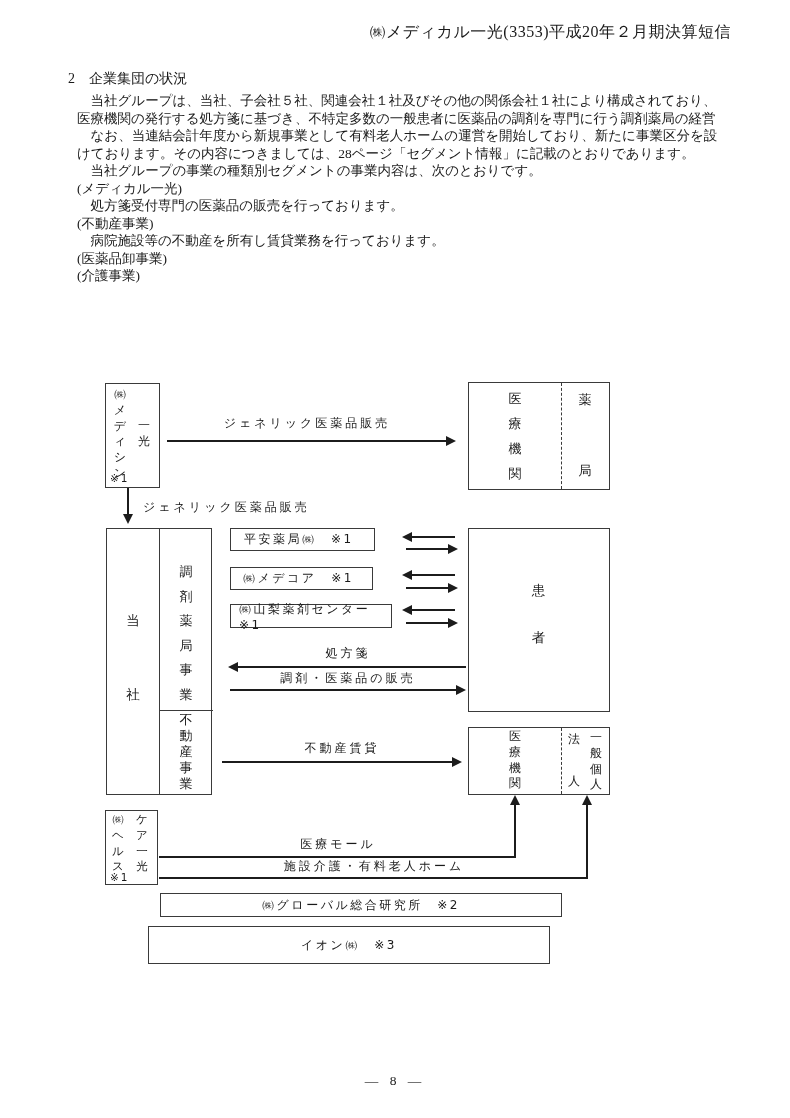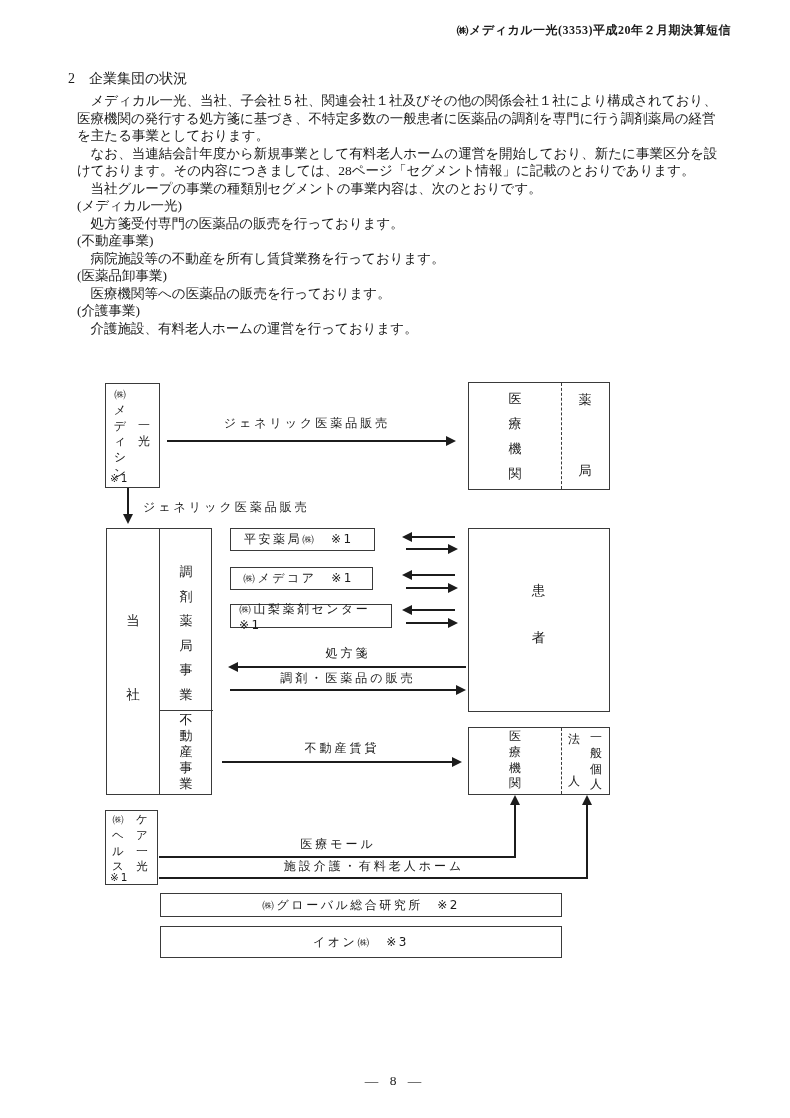--- a/index.html
+++ b/index.html
@@ -2,21 +2,21 @@
 <html><head>
 <meta charset="utf-8">
 <style>
   html,body{margin:0;padding:0;background:#e8e8e8;}
   .page{
     position:relative;width:790px;height:1118px;background:#ffffff;
     margin:0 auto;overflow:hidden;
     font-family:"Liberation Serif","DejaVu Serif",serif;color:#1a1a1a;
   }
   
-  .doc-header{position:absolute;top:22px;right:59px;font-size:12px;letter-spacing:.5px;font-weight:bold;}
+  .doc-header{position:absolute;top:22px;right:59px;font-size:16px;letter-spacing:.5px;}
   .sec-head{position:absolute;left:68px;top:70px;font-size:14px;}
   .sec-head .num{margin-right:14px;}
   .body-text{position:absolute;left:77px;top:92px;width:650px;font-size:13.5px;}
   .bline{height:17.5px;line-height:17.5px;white-space:pre;}
   .bline:empty{height:13.5px;}
   
   .diagram,.diagram *{font-family:"DejaVu Sans","Liberation Sans",sans-serif;}
   .box{position:absolute;border:1.5px solid #3a3a3a;background:#fff;box-sizing:border-box;}
   .cbox{display:flex;align-items:center;font-size:12px;letter-spacing:2.5px;}
   .cbox.center{justify-content:center;}
@@ -47,34 +47,31 @@
 <div class="page">
 
   <div class="doc-header">㈱メディカル一光(3353)平成20年２月期決算短信</div>
 
   <div class="sec-head">
     <span class="num">2</span><span>企業集団の状況</span>
   </div>
 
   <div class="body-text">
 
-  <div class="bline">　メディカル一光、当社、子会社５社、関連会社１社及びその他の関係会社１社により構成されており、</div>
+  <div class="bline">　当社グループは、当社、子会社５社、関連会社１社及びその他の関係会社１社により構成されており、</div>
       <div class="bline">医療機関の発行する処方箋に基づき、不特定多数の一般患者に医薬品の調剤を専門に行う調剤薬局の経営</div>
-      <div class="bline">を主たる事業としております。</div>
       <div class="bline">　なお、当連結会計年度から新規事業として有料老人ホームの運営を開始しており、新たに事業区分を設</div>
       <div class="bline">けております。その内容につきましては、28ページ「セグメント情報」に記載のとおりであります。</div>
       <div class="bline">　当社グループの事業の種類別セグメントの事業内容は、次のとおりです。</div>
       <div class="bline">(メディカル一光)</div>
       <div class="bline">　処方箋受付専門の医薬品の販売を行っております。</div>
       <div class="bline">(不動産事業)</div>
       <div class="bline">　病院施設等の不動産を所有し賃貸業務を行っております。</div>
       <div class="bline">(医薬品卸事業)</div>
-      <div class="bline">　医療機関等への医薬品の販売を行っております。</div>
       <div class="bline">(介護事業)</div>
-      <div class="bline">　介護施設、有料老人ホームの運営を行っております。</div>
       <div class="bline"></div>
     </div>
 
   <div class="diagram">
 
     <div class="box" style="left:105px;top:383px;width:55px;height:105px;">
       <div class="vcol" style="left:5px;top:3px;width:18px;">
           <span>㈱</span>
           <span>メ</span>
           <span>デ</span>
@@ -213,19 +210,19 @@
     <div class="hline" style="left:159px;top:856px;width:357px;"></div>
     <div class="vline" style="left:514px;top:804px;height:54px;"></div>
     <div class="ah ah-u" style="left:510px;top:795px;"></div>
 
     <div class="dlabel" style="left:160px;top:858px;width:428px;">施設介護・有料老人ホーム</div>
     <div class="hline" style="left:159px;top:877px;width:429px;"></div>
     <div class="vline" style="left:586px;top:804px;height:75px;"></div>
     <div class="ah ah-u" style="left:582px;top:795px;"></div>
 
     <div class="box cbox center" style="left:160px;top:893px;width:402px;height:24px;">㈱グローバル総合研究所　※2</div>
-    <div class="box cbox center" style="left:160px;top:926px;width:402px;height:32px;">イオン㈱　※3</div>
+    <div class="box cbox center" style="left:148px;top:926px;width:402px;height:38px;">イオン㈱　※3</div>
   </div>
 
 
   <div class="page-footer">― 8 ―</div>
 
 </div>
 
 </body></html>

